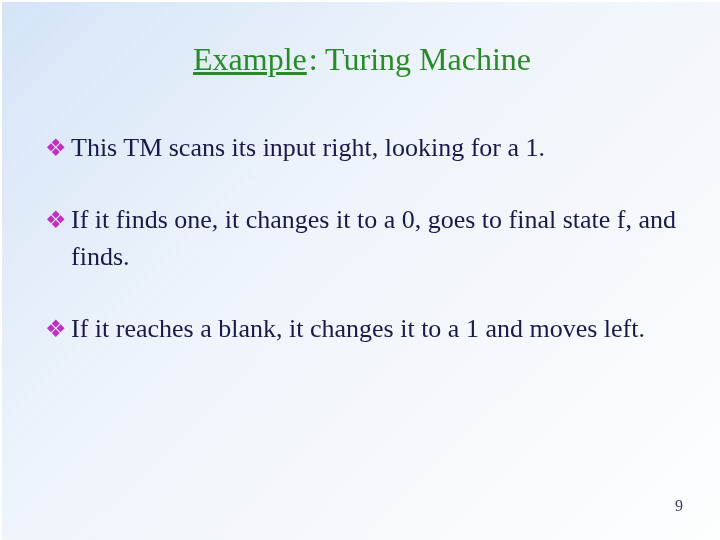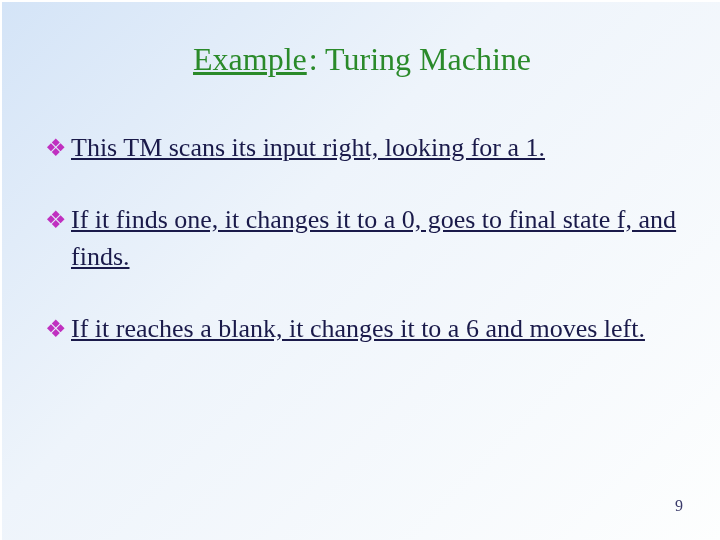--- a/index.html
+++ b/index.html
@@ -34,21 +34,20 @@
   .bullet {
     flex: 0 0 auto;
     width: 26px;
     font-size: 24px;
     color: #c030c0;
     margin-top: 2px;
   }
   .text {
     flex: 1 1 auto;
     color: #1a1a4a;
-    text-decoration: underline;
   }
   .pagenum {
     position: absolute;
     right: 38px;
     bottom: 26px;
     font-size: 16px;
     color: #3a3a6a;
   }
 </style>
 </head>
@@ -67,20 +66,20 @@
       <span class="text">This TM scans its input right, looking for a 1.</span>
     </div>
 
     <div class="item">
       <span class="bullet">❖</span>
       <span class="text">If it finds one, it changes it to a 0, goes to final state f, and finds.</span>
     </div>
 
     <div class="item">
       <span class="bullet">❖</span>
-      <span class="text">If it reaches a blank, it changes it to a 6 and moves left.</span>
+      <span class="text">If it reaches a blank, it changes it to a 1 and moves left.</span>
     </div>
 
   </div>
 
   <div class="pagenum">9</div>
 
 </div>
 
 </body></html>

